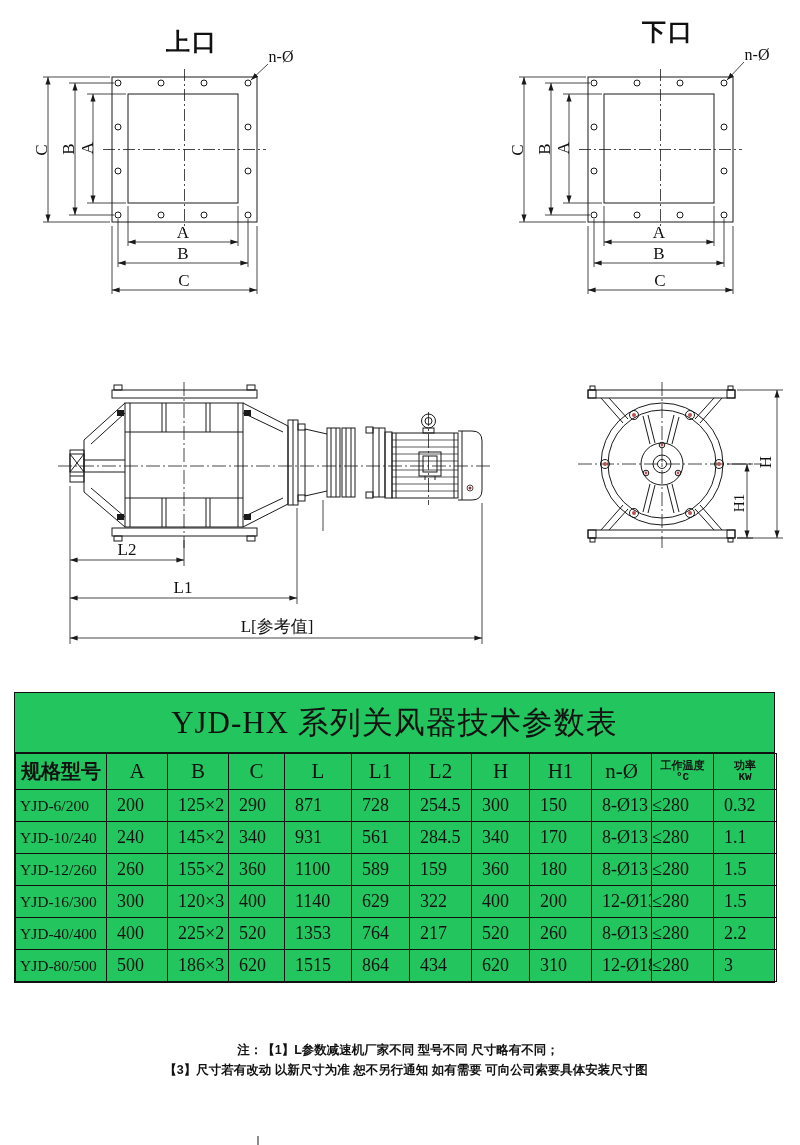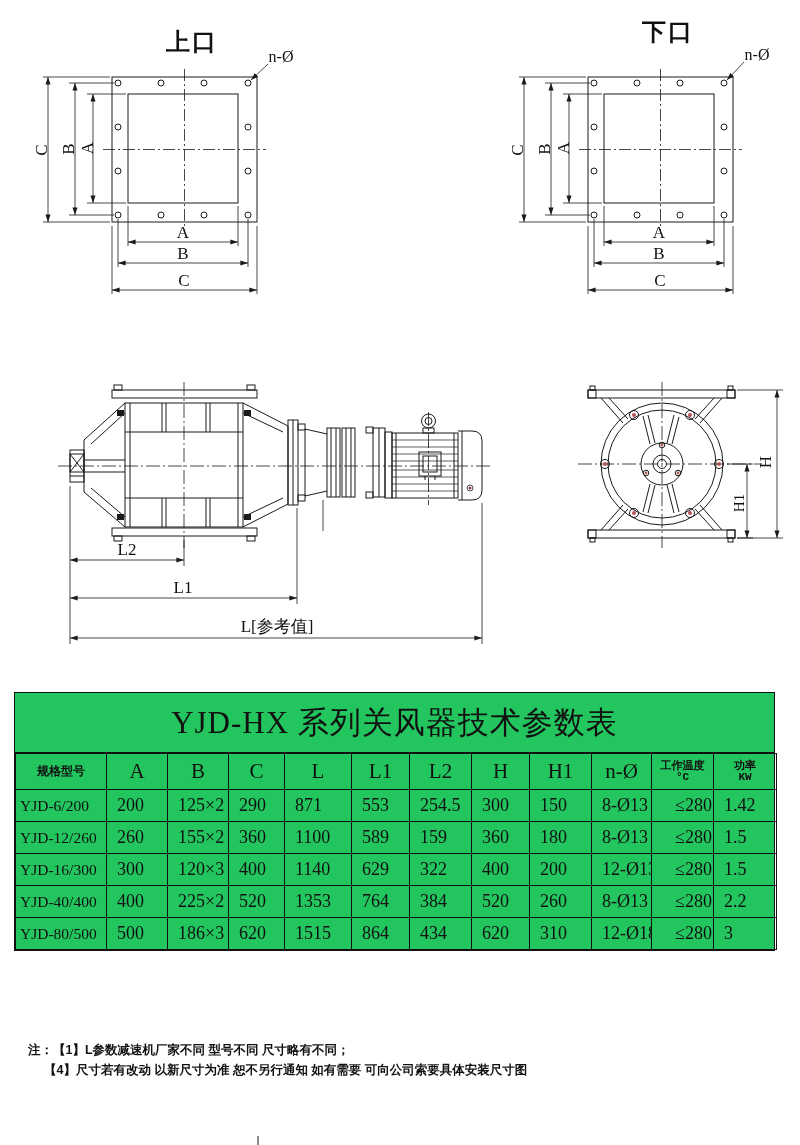--- a/index.html
+++ b/index.html
@@ -11,29 +11,29 @@
   .dimtxt-sm{font-family:"Liberation Serif","DejaVu Serif",serif;font-size:15px;}
   .viewtitle{font-family:"Liberation Sans","DejaVu Sans",sans-serif;font-size:24px;font-weight:bold;letter-spacing:2px;}
   .ndia{font-family:"Liberation Serif","DejaVu Serif",serif;font-size:16px;}
 
   #spec-table-wrap{position:absolute;left:14px;top:692px;width:761px;border:1.5px solid #111;box-sizing:border-box;background:#22c55e;}
   #table-title{height:59px;border-bottom:1px solid #111;display:flex;align-items:center;justify-content:center;
       font-family:"Liberation Serif","DejaVu Serif",serif;font-size:31px;letter-spacing:1px;color:#111;}
   table{border-collapse:collapse;table-layout:fixed;width:100%;}
   th,td{border:1px solid #111;overflow:hidden;white-space:nowrap;}
   th{height:33px;font-weight:normal;}
-  .h-model{font-size:12px;font-weight:bold;font-family:"Liberation Sans",sans-serif;}
+  .h-model{font-size:20px;font-weight:bold;font-family:"Liberation Sans",sans-serif;}
   .h-letter{font-family:"Liberation Serif","DejaVu Serif",serif;font-size:21px;}
   .h-small{font-size:11px;font-weight:bold;line-height:11px;font-family:Liberation Mono, monospace;}
   td{height:29px;font-family:"Liberation Serif","DejaVu Serif",serif;font-size:18px;padding-left:10px;text-align:left;}
   td:first-child{font-size:15.5px;padding-left:4px;}
-  td:nth-child(11){padding-left:0;text-align:right;}
+  td:nth-child(11){padding-left:0;text-align:left;}
 
   #notes{position:absolute;left:28px;top:1040px;width:740px;color:#111;
-     font-family:"Liberation Sans","DejaVu Sans",sans-serif;font-size:12.5px;font-weight:bold;line-height:20px;}
+     font-family:"Liberation Sans","DejaVu Sans",sans-serif;font-size:12.5px;font-weight:bold;line-height:20px;text-align:center;}
   #notes .n2{padding-left:16px;}
 </style>
 </head>
 <body>
 
 <div id="page">
 
 <svg width="800" height="1145" viewBox="0 0 800 1145">
   <defs>
     <marker id="ar" viewBox="0 0 10 10" refX="9.5" refY="5" markerWidth="10" markerHeight="10" orient="auto-start-reverse">
@@ -397,27 +397,41 @@
         </th>
       </tr>
     </thead>
     <tbody>
       <tr>
         <td>YJD-6/200</td>
             <td>200</td>
             <td>125×2</td>
             <td>290</td>
             <td>871</td>
-            <td>553</td>
+            <td>728</td>
             <td>254.5</td>
             <td>300</td>
             <td>150</td>
             <td>8-Ø13</td>
             <td>≤280</td>
-            <td>1.42</td>
+            <td>0.32</td>
+      </tr>
+      <tr>
+        <td>YJD-10/240</td>
+            <td>240</td>
+            <td>145×2</td>
+            <td>340</td>
+            <td>931</td>
+            <td>561</td>
+            <td>284.5</td>
+            <td>340</td>
+            <td>170</td>
+            <td>8-Ø13</td>
+            <td>≤280</td>
+            <td>1.1</td>
       </tr>
       <tr>
         <td>YJD-12/260</td>
             <td>260</td>
             <td>155×2</td>
             <td>360</td>
             <td>1100</td>
             <td>589</td>
             <td>159</td>
             <td>360</td>
@@ -440,21 +454,21 @@
             <td>≤280</td>
             <td>1.5</td>
       </tr>
       <tr>
         <td>YJD-40/400</td>
             <td>400</td>
             <td>225×2</td>
             <td>520</td>
             <td>1353</td>
             <td>764</td>
-            <td>384</td>
+            <td>217</td>
             <td>520</td>
             <td>260</td>
             <td>8-Ø13</td>
             <td>≤280</td>
             <td>2.2</td>
       </tr>
       <tr>
         <td>YJD-80/500</td>
             <td>500</td>
             <td>186×3</td>
@@ -467,16 +481,16 @@
             <td>12-Ø18</td>
             <td>≤280</td>
             <td>3</td>
       </tr>
     </tbody>
   </table>
 </div>
 
 <div id="notes">
   <div class="n1">注：【1】L参数减速机厂家不同 型号不同 尺寸略有不同；</div>
-  <div class="n2">【4】尺寸若有改动 以新尺寸为准 恕不另行通知 如有需要 可向公司索要具体安装尺寸图</div>
+  <div class="n2">【3】尺寸若有改动 以新尺寸为准 恕不另行通知 如有需要 可向公司索要具体安装尺寸图</div>
 </div>
 
 </div>
 
 </body></html>

